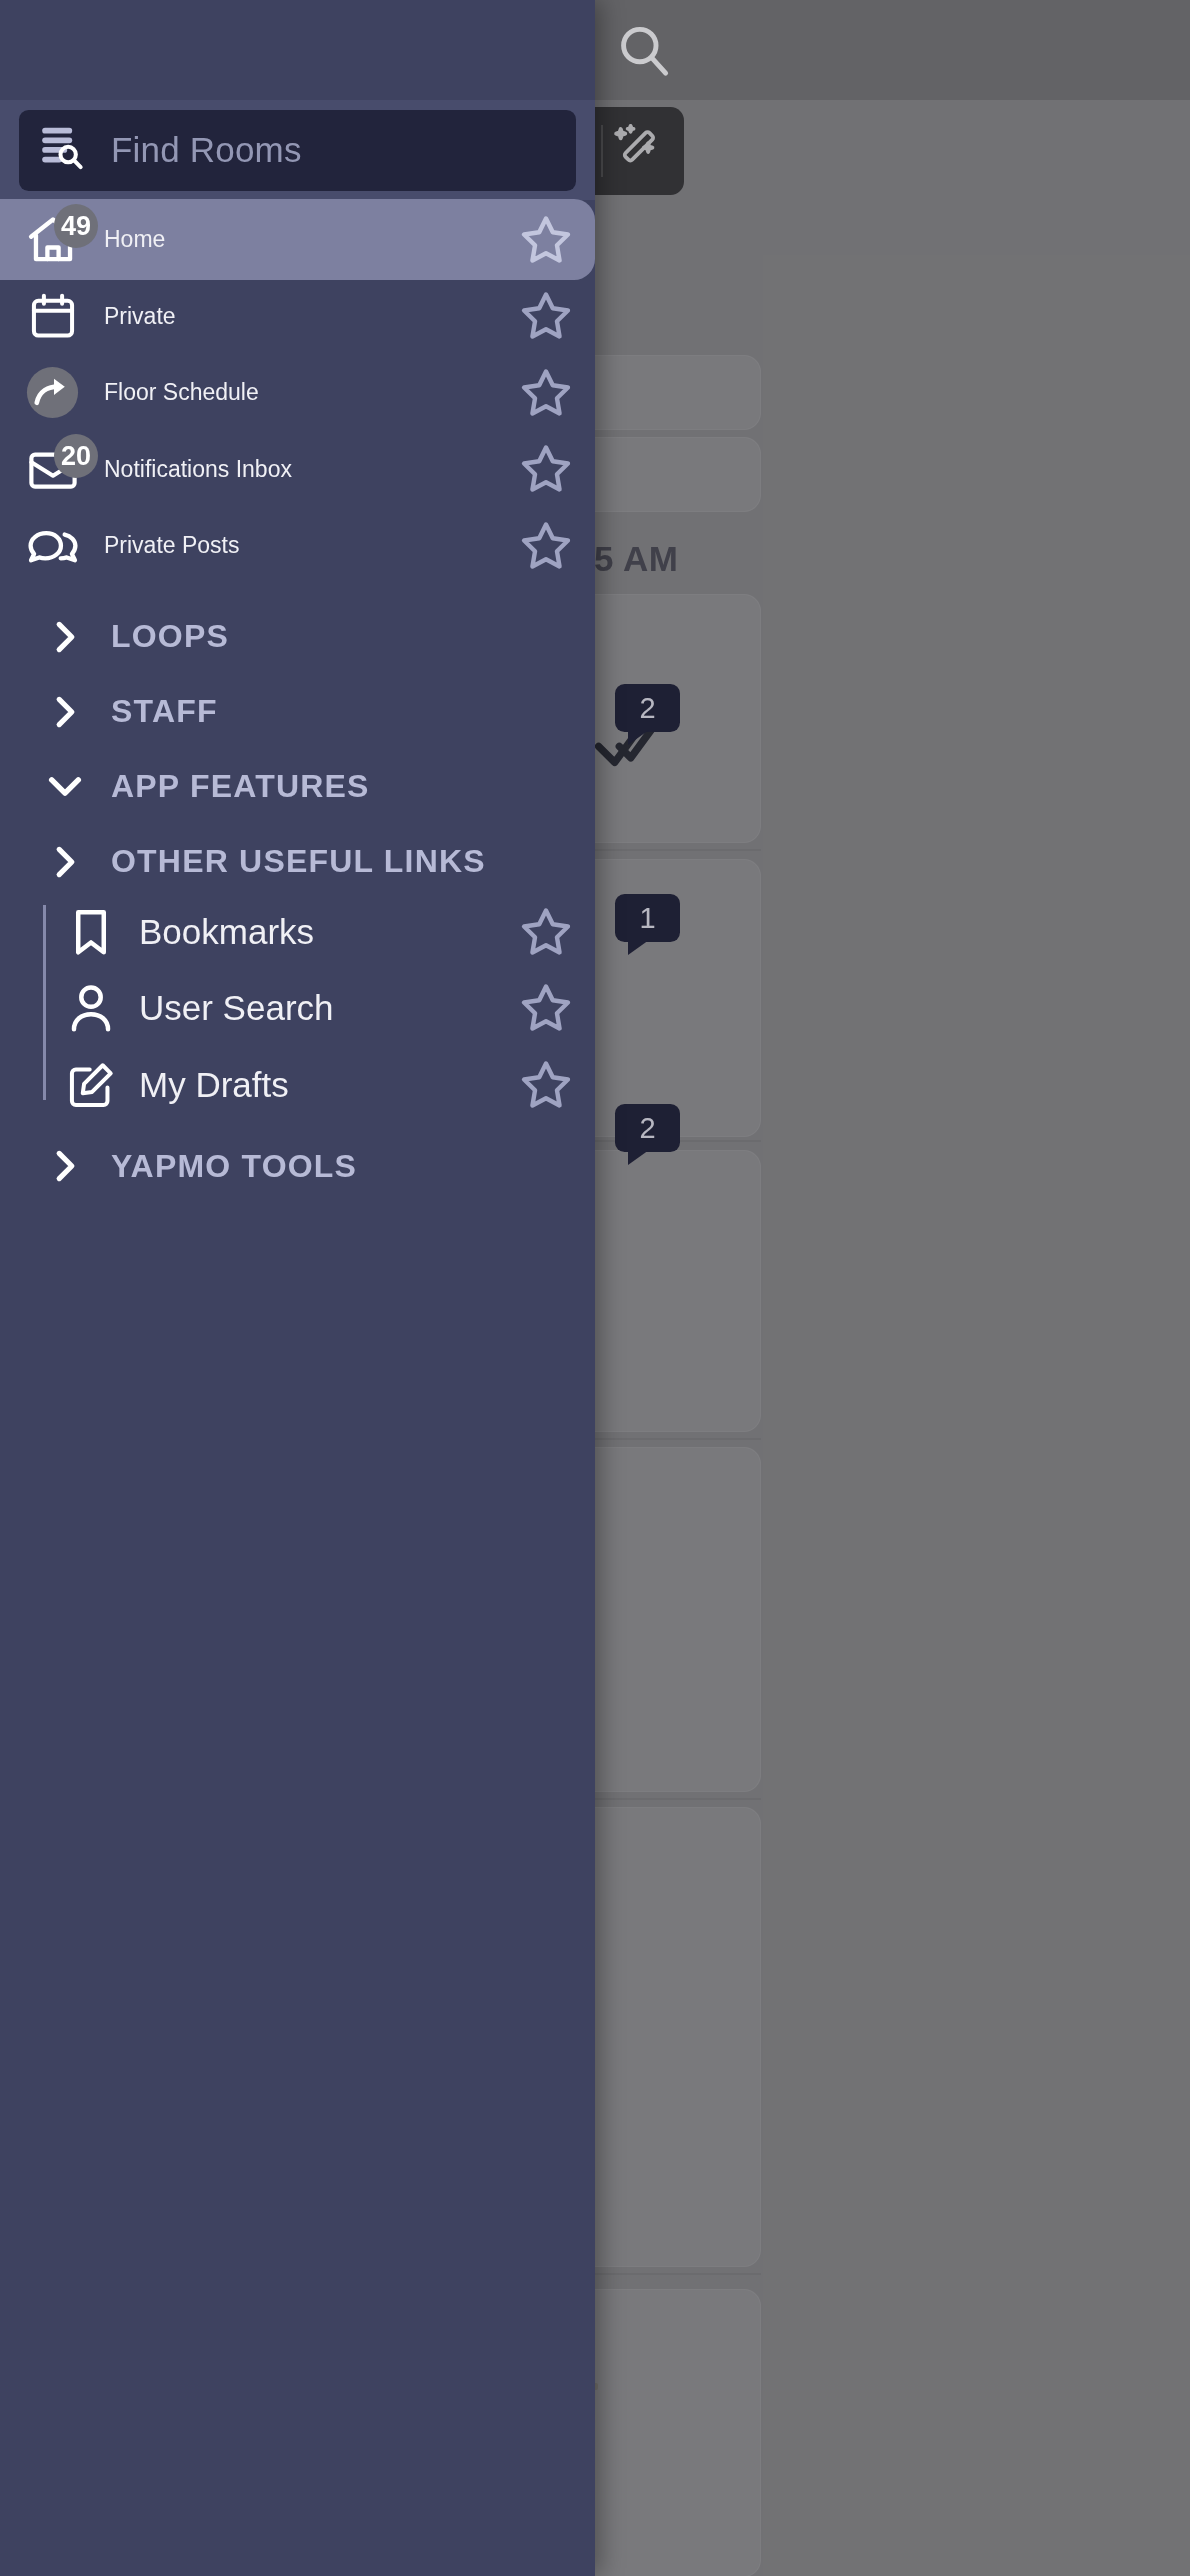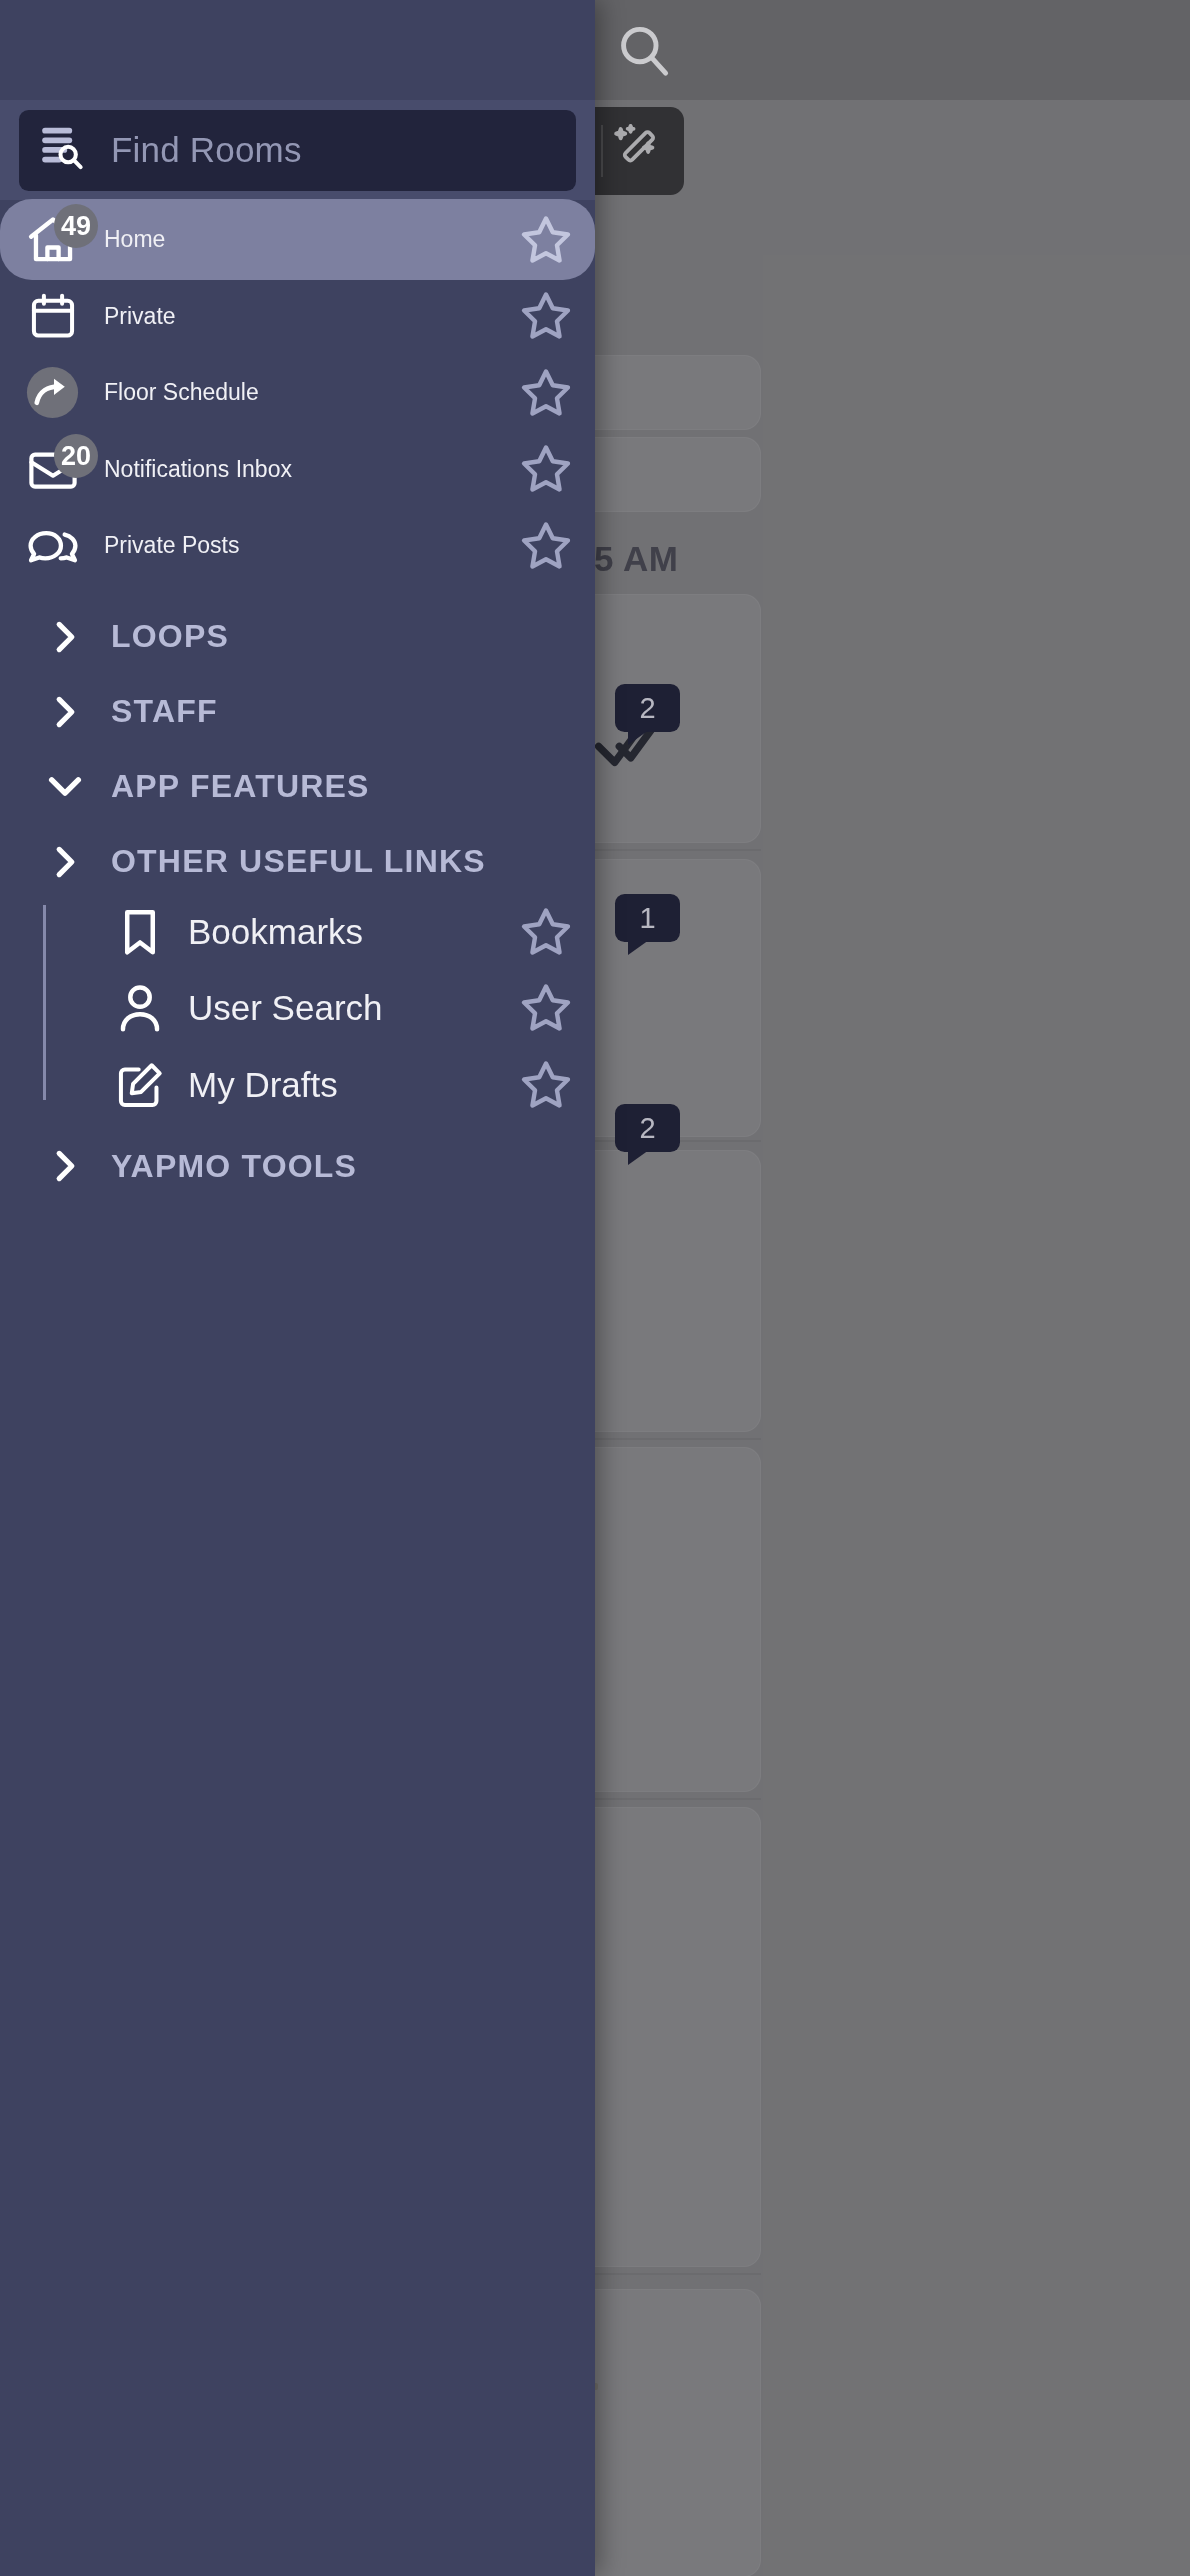--- a/index.html
+++ b/index.html
@@ -130,21 +130,21 @@
 
   .nav { position: absolute; left: 0; top: 199px; width: 595px; }
 
   .nav-row {
     position: relative;
     display: flex; align-items: center;
     height: 63px;
     padding: 0 0 0 21px;
     margin-bottom: 10.5px;
   }
-  .nav-row.item { height: 65px; margin-bottom: 11.5px; border-radius: 32px; }
+  .nav-row.item { height: 65px; margin-bottom: 11.5px; }
   .nav-row .ico {
     width: 63px; min-width: 63px; height: 59px;
     display: flex; align-items: center; justify-content: center;
     position: relative;
   }
   .nav-row .label {
     color: #f0f0f5; font-size: 23px; margin-left: 20px; white-space: nowrap;
   }
   .nav-row .star {
     position: absolute; right: 21px; top: 50%; transform: translateY(-50%);
@@ -170,21 +170,21 @@
     display: flex; align-items: center;
     height: 75px; padding-left: 44px;
     margin-bottom: 0;
   }
   .nav-section .chev { width: 42px; min-width: 42px; display: flex; justify-content: center; }
   .nav-section .sect-label {
     color: #b7bad6; font-size: 32px; font-weight: bold;
     letter-spacing: 1.2px; margin-left: 25px; white-space: nowrap;
   }
 
-  .sub-group { position: relative; padding-left: 68px; }
+  .sub-group { position: relative; padding-left: 19px; }
   .sub-group .rail {
     position: absolute; left: 43px; top: 5.8px; bottom: 17px;
     width: 2.9px; background: #8589ab;
   }
   .sub-row {
     position: relative;
     display: flex; align-items: center; height: 65px;
     margin-bottom: 11.5px; padding-left: 43px;
   }
   .sub-row .ico {

